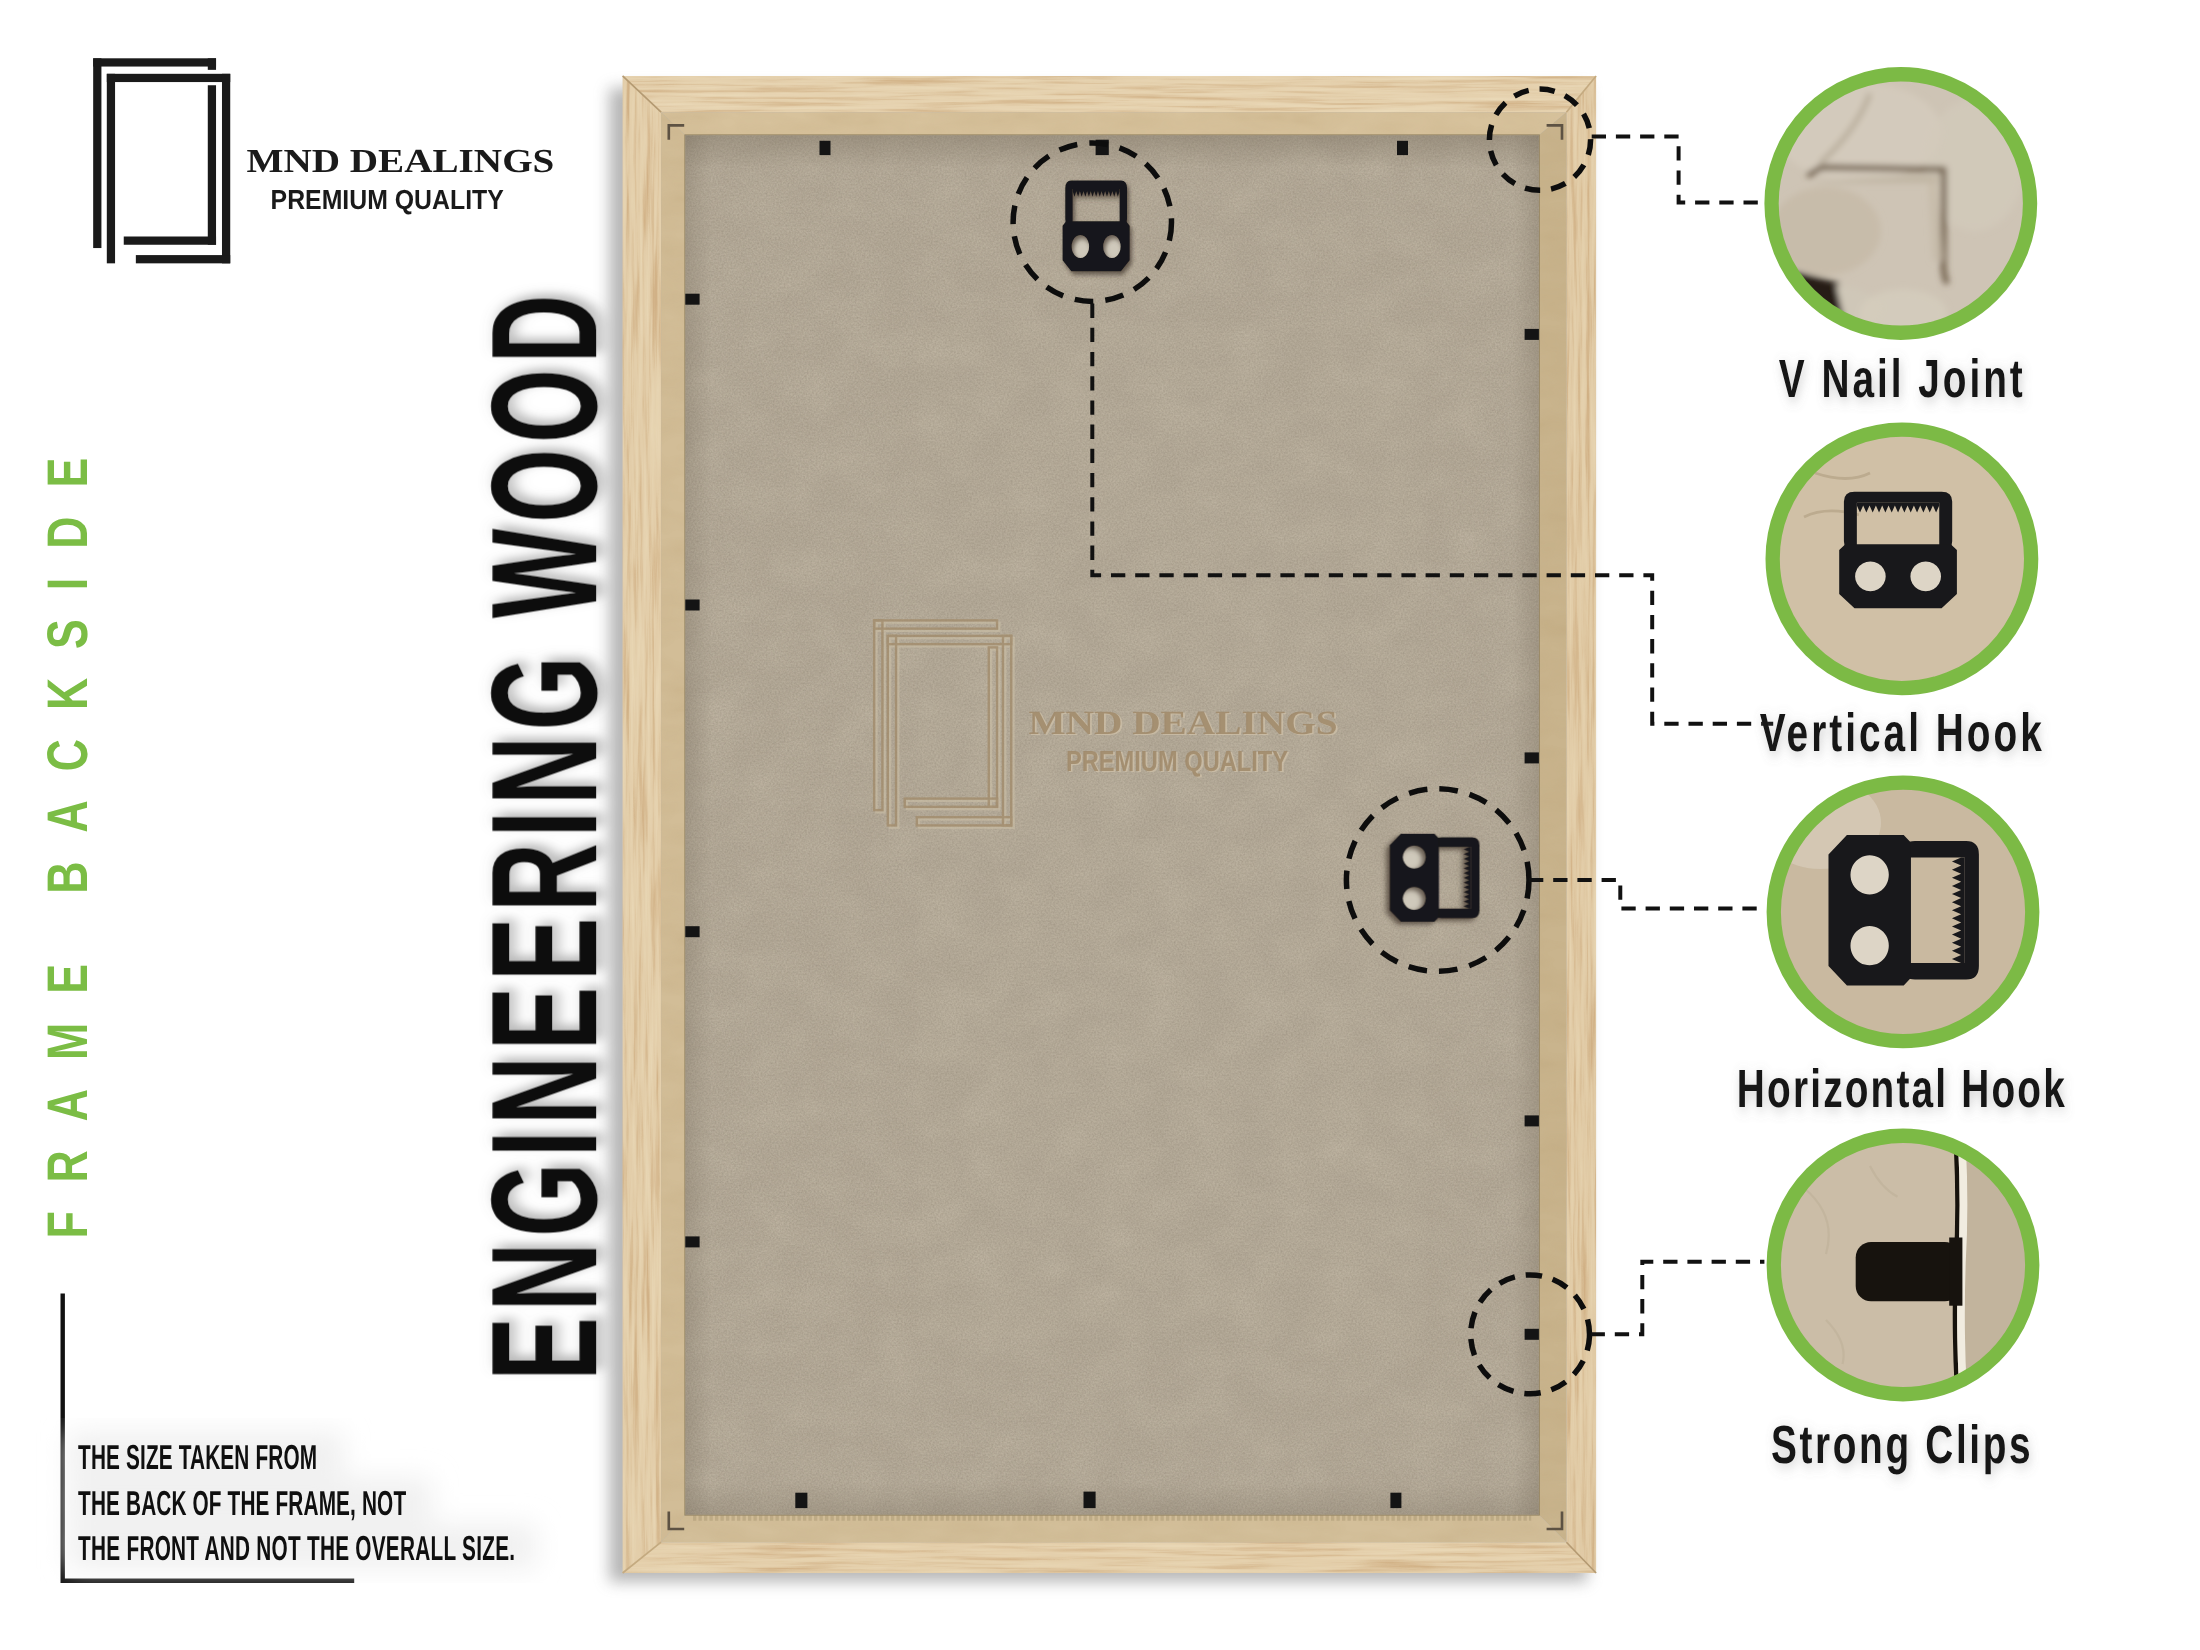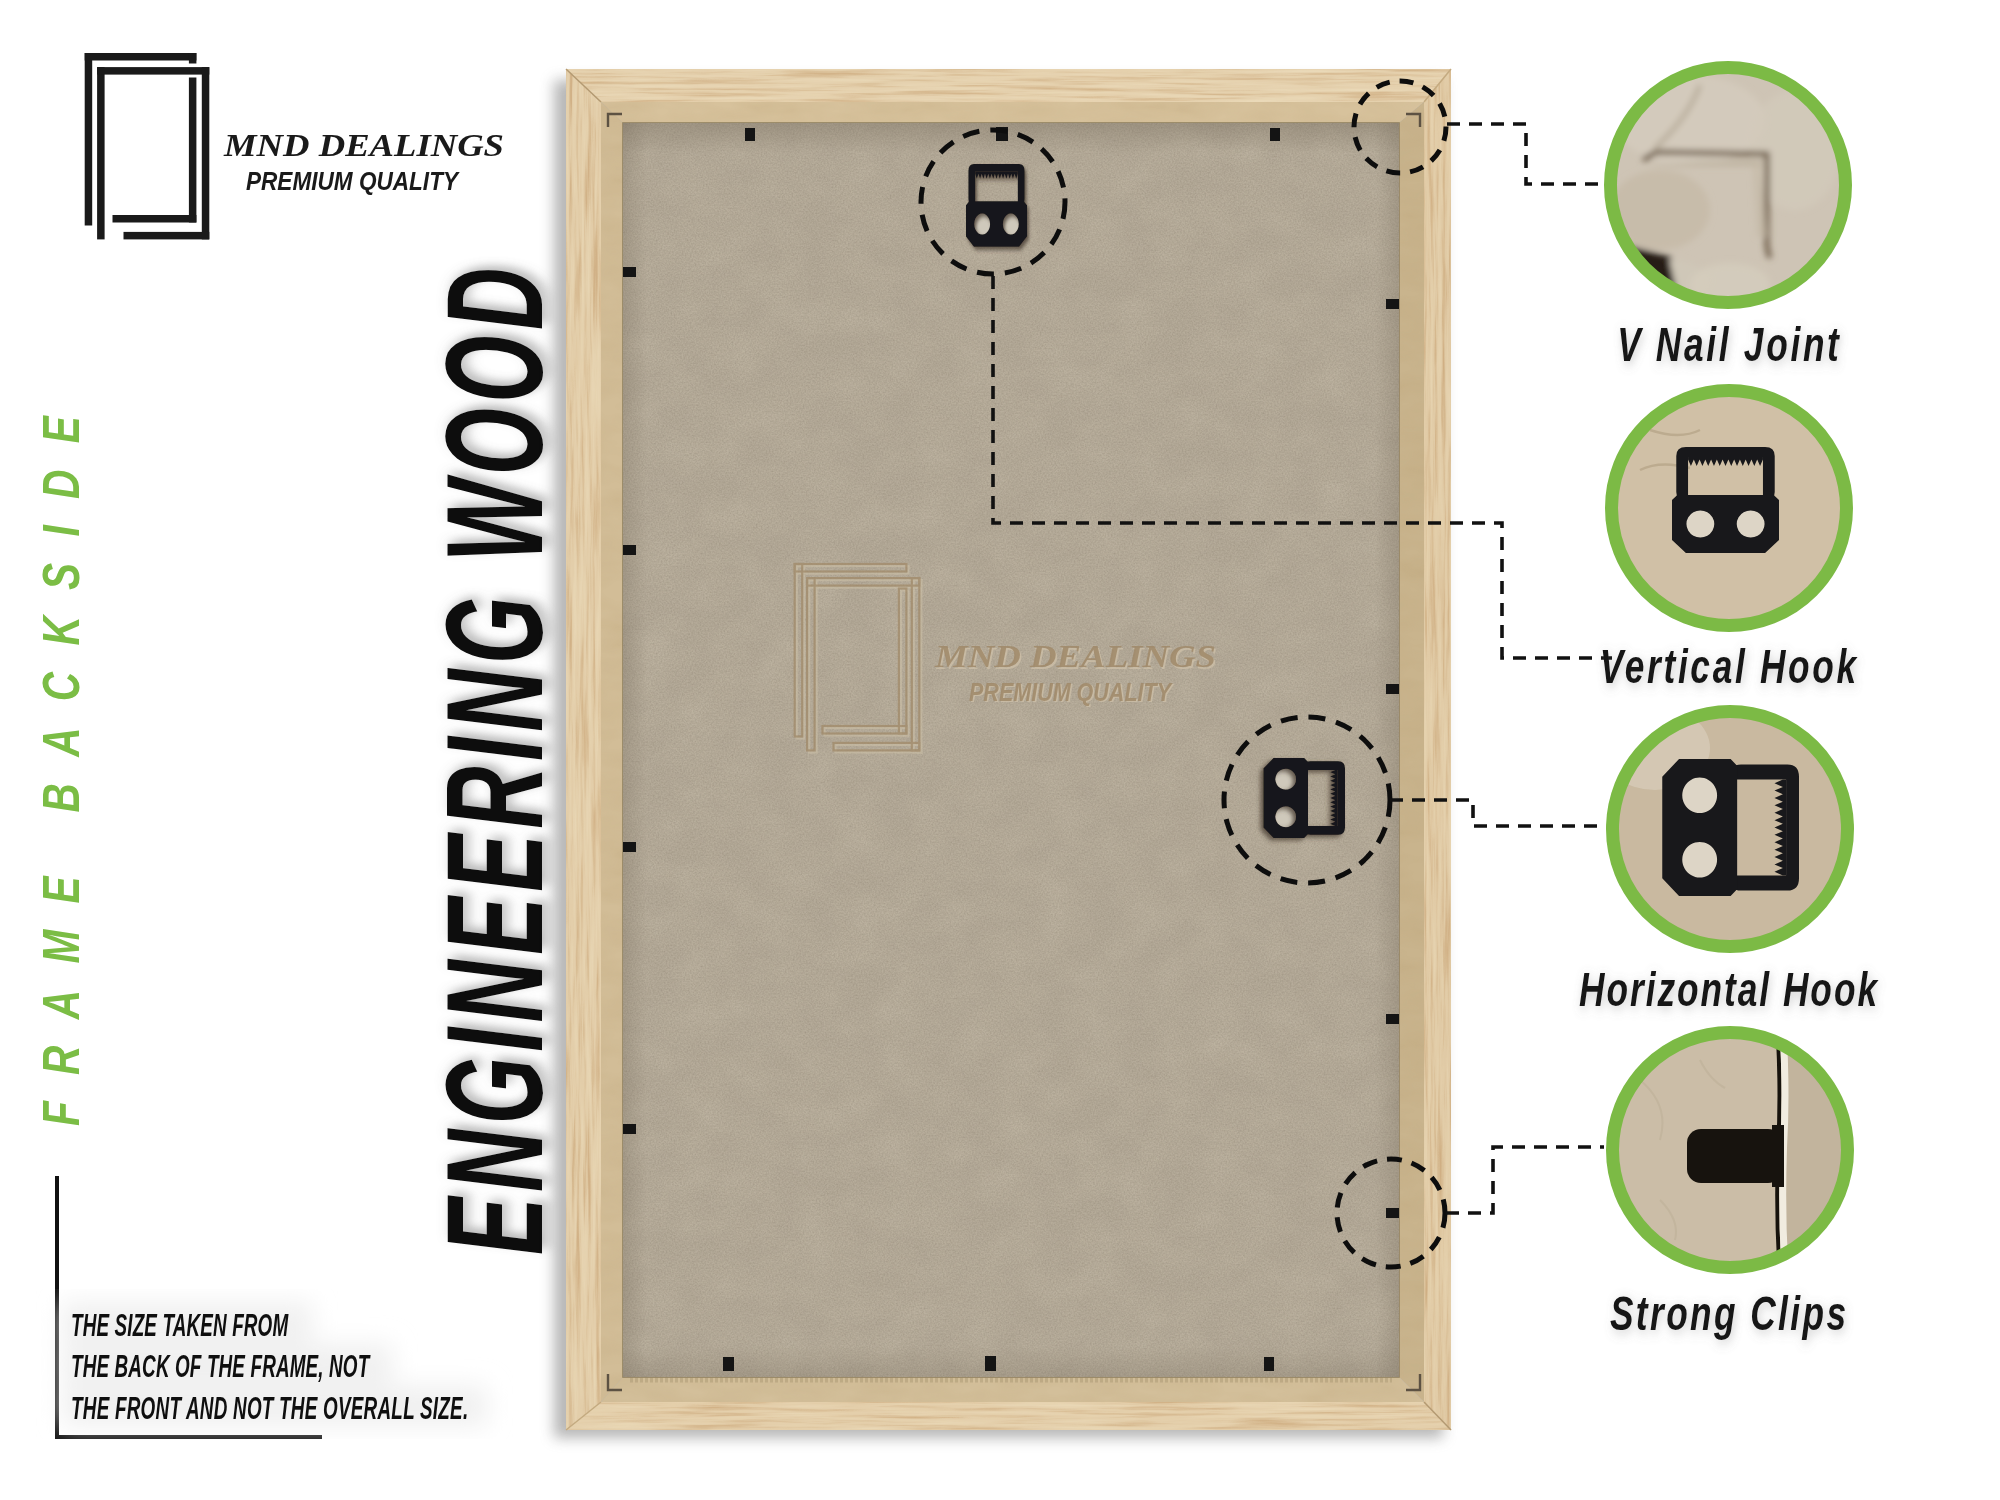--- a/index.html
+++ b/index.html
@@ -1,16 +1,16 @@
 <!DOCTYPE html>
 <html><head>
 <meta charset="utf-8">
 <style>
   html,body{margin:0;padding:0;background:#ffffff;}
-  .page{position:relative;width:2000px;height:1500px;background:#fef9c3;overflow:hidden;font-style:italic;}
+  .page{position:relative;width:2000px;height:1500px;background:#fef9c3;overflow:hidden;}
   svg text{font-family:"Liberation Sans",sans-serif;}
 </style>
 </head>
 <body>
 <div class="page">
 <svg width="2000" height="1500" viewBox="0 0 2000 1500" xmlns="http://www.w3.org/2000/svg">
 <defs>
   <filter id="fWoodH" x="-2%" y="-10%" width="104%" height="120%">
     <feTurbulence type="fractalNoise" baseFrequency="0.009 0.26" numOctaves="4" seed="7"></feTurbulence>
     <feColorMatrix type="luminanceToAlpha"></feColorMatrix>

